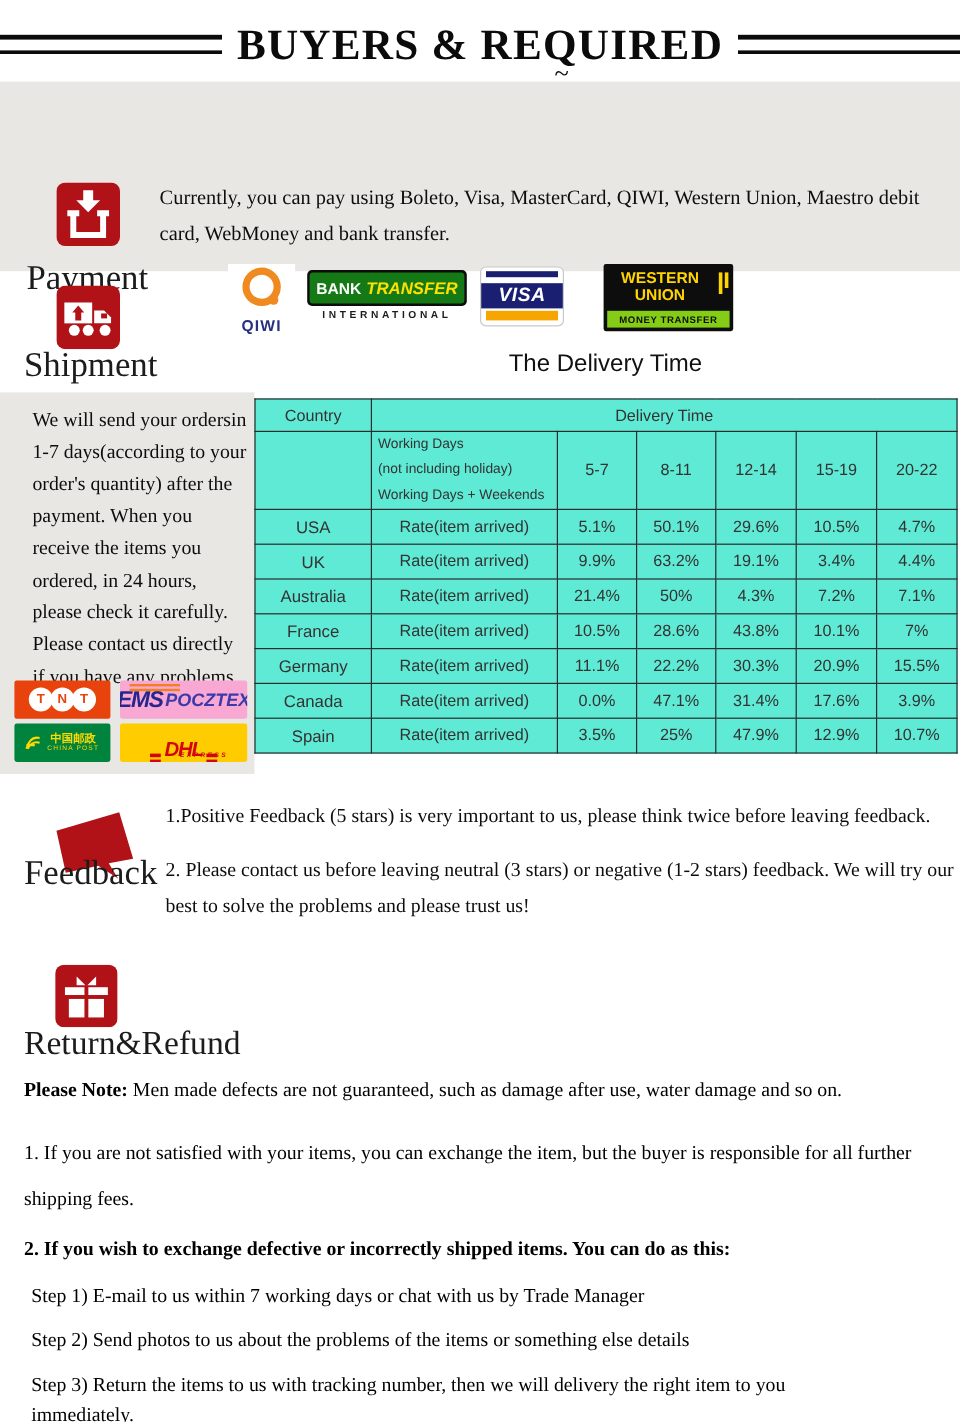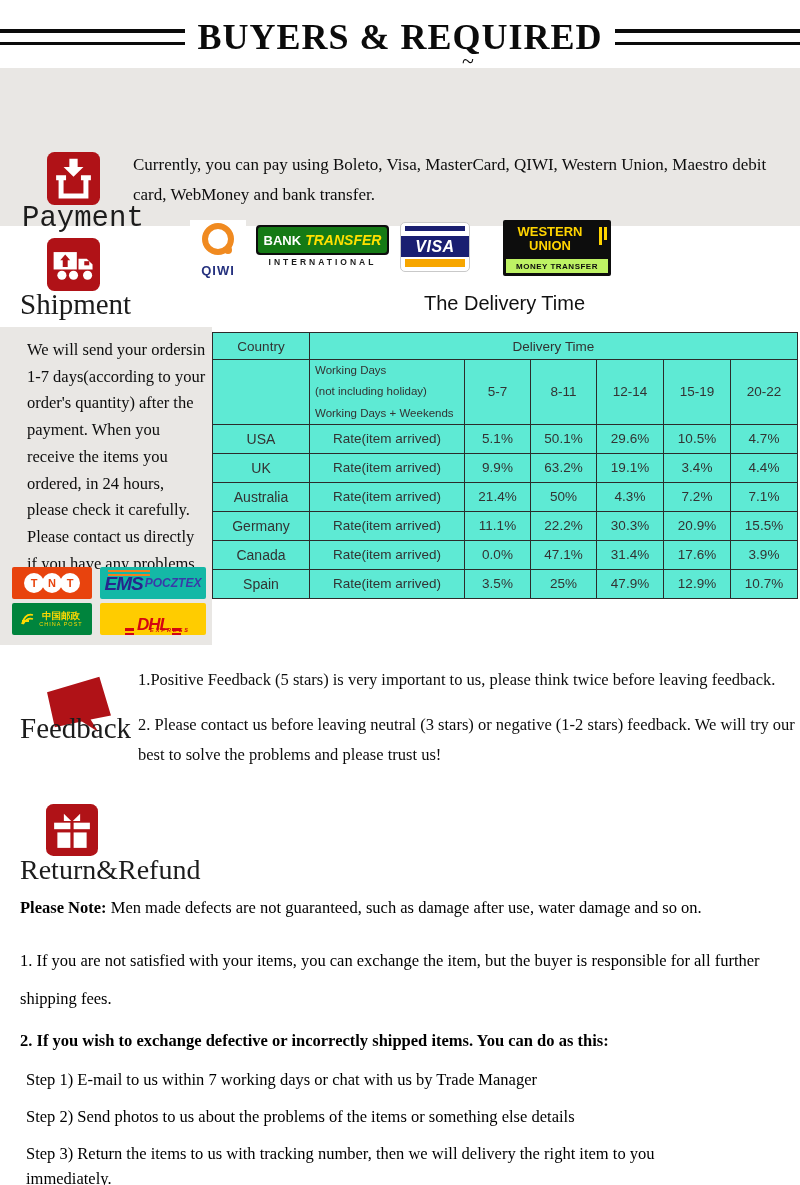--- a/index.html
+++ b/index.html
@@ -10,21 +10,21 @@
   
   .hdr{left:0;top:16px;width:800px;display:flex;align-items:center;gap:12px;}
   .hline{flex:1;height:9px;border-top:4px solid #0b0b0b;border-bottom:3px solid #0b0b0b;}
   .hdr-title{font-size:36px;font-weight:600;letter-spacing:1px;white-space:nowrap;color:#0b0b0b;}
   .flourish{left:462px;top:48px;font-size:22px;color:#0b0b0b;}
 
   
   .band{left:0;top:68px;width:800px;height:158px;background:#E9E7E4;}
   .pay-icon{left:47px;top:84px;}
   .sec-label{font-size:29px;color:#1c1c1c;}
-  .pay-label{left:22px;top:134px;font-family:Liberation Mono, monospace;}
+  .pay-label{left:22px;top:148px;}
   .pay-desc{left:133px;top:82px;width:660px;font-size:17px;line-height:1.75;color:#0d0d0d;}
 
   .logo{position:absolute;box-sizing:border-box;}
   
   .qiwi{left:190px;top:152px;width:56px;height:56px;background:#fff;text-align:center;}
   .qiwi-txt{font-family:"Liberation Sans",sans-serif;font-weight:bold;font-size:13px;color:#26327F;letter-spacing:1px;line-height:1;}
   
   .bank{left:256px;top:157px;width:133px;}
   .bank-box{background:#0d0d0d;border-radius:4px;padding:2px;}
   .bank-inner{background:#157A15;border-radius:3px;display:flex;align-items:center;justify-content:center;height:26px;
@@ -38,39 +38,39 @@
   .visa-topbar{position:absolute;top:3px;left:4px;right:4px;height:5px;background:#1A1F71;}
   .visa-band{position:absolute;top:13px;left:0;right:0;height:21px;background:#1A1F71;display:flex;align-items:center;justify-content:center;}
   .visa-word{color:#fff;font-family:"Liberation Sans",sans-serif;font-weight:900;font-style:italic;font-size:16px;letter-spacing:0.5px;}
   .visa-botbar{position:absolute;bottom:4px;left:4px;right:4px;height:8px;background:#F7A600;}
   
   .wu{left:487px;top:152px;width:108px;height:56px;background:#0d0d0d;border-radius:2px;margin-left:16px;}
   .wu-lines{position:absolute;top:5px;left:0;right:14px;text-align:center;
             font-family:"Liberation Sans",sans-serif;font-weight:900;font-size:13px;line-height:1.05;color:#FFD400;}
   .wu-bars{position:absolute;top:7px;right:4px;display:flex;gap:2px;}
   .wu-bars div{width:3px;background:#FFD400;}
-  .wu-bottom{position:absolute;bottom:3px;left:3px;right:3px;height:14px;background:#bef264;display:flex;align-items:center;justify-content:center;
+  .wu-bottom{position:absolute;bottom:3px;left:3px;right:3px;height:14px;background:#84cc16;display:flex;align-items:center;justify-content:center;
              font-family:"Liberation Sans",sans-serif;font-weight:900;font-size:8px;color:#0d0d0d;letter-spacing:0.5px;}
 
   
   .ship-icon{left:47px;top:238px;}
   .ship-label{left:20px;top:288px;}
   .delivery-title{left:212px;top:292px;width:585px;text-align:center;
                   font-family:"Liberation Sans",sans-serif;font-size:20px;color:#111;}
   .gray-panel{left:0;top:327px;width:212px;height:318px;background:#E9E7E4;}
   .ship-note{padding:10px 5px 0 27px;font-size:16.5px;line-height:1.62;color:#0d0d0d;}
   .carriers{position:absolute;left:12px;top:240px;display:grid;grid-template-columns:80px 106px;grid-auto-rows:32px;gap:4px 8px;}
   .carrier{border-radius:2px;display:flex;align-items:center;justify-content:center;position:relative;overflow:hidden;
            font-family:"Liberation Sans",sans-serif;}
   .tnt{background:#E8430D;}
   .tnt-c{width:20px;height:20px;border-radius:50%;background:#fff;color:#E8430D;font-weight:900;font-size:11px;
          display:flex;align-items:center;justify-content:center;margin:0 -1px;}
-  .ems{background:#14b8a6;}
+  .ems{background:#f9a8d4;}
   .ems-big{font-weight:900;font-style:italic;font-size:19px;color:#26268C;letter-spacing:-1px;line-height:1;}
-  .ems-sub{font-weight:900;font-style:italic;font-size:12px;color:#3A3AA8;margin-left:2px;}
+  .ems-sub{font-weight:900;font-style:italic;font-size:15px;color:#3A3AA8;margin-left:2px;}
   .ems-stripes{position:absolute;top:3px;left:8px;width:42px;}
   .ems-stripes div{height:2px;background:#F08020;margin-bottom:2px;}
   .cpost{background:#00843D;gap:4px;}
   .cpost-col{display:flex;flex-direction:column;align-items:center;line-height:1.1;}
   .cpost-cn{color:#FFD900;font-weight:bold;font-size:9.5px;}
   .cpost-en{color:#FFD900;font-size:5.5px;letter-spacing:1px;}
   .dhl{background:#FFCC00;align-items:flex-end;}
   .dhl-word{font-weight:900;font-style:italic;font-size:17px;color:#D40511;letter-spacing:-1px;}
   .dhl-dash{display:flex;flex-direction:column;gap:2px;margin:0 3px;}
   .dhl-dash div{width:9px;height:2.5px;background:#D40511;}
@@ -265,20 +265,29 @@
     <tr class="drow">
       <td class="cty">Australia</td>
       <td>Rate(item arrived)</td>
       <td>21.4%</td>
       <td>50%</td>
       <td>4.3%</td>
       <td>7.2%</td>
       <td>7.1%</td>
     </tr>
     <tr class="drow">
+      <td class="cty">France</td>
+      <td>Rate(item arrived)</td>
+      <td>10.5%</td>
+      <td>28.6%</td>
+      <td>43.8%</td>
+      <td>10.1%</td>
+      <td>7%</td>
+    </tr>
+    <tr class="drow">
       <td class="cty">Germany</td>
       <td>Rate(item arrived)</td>
       <td>11.1%</td>
       <td>22.2%</td>
       <td>30.3%</td>
       <td>20.9%</td>
       <td>15.5%</td>
     </tr>
     <tr class="drow">
       <td class="cty">Canada</td>

